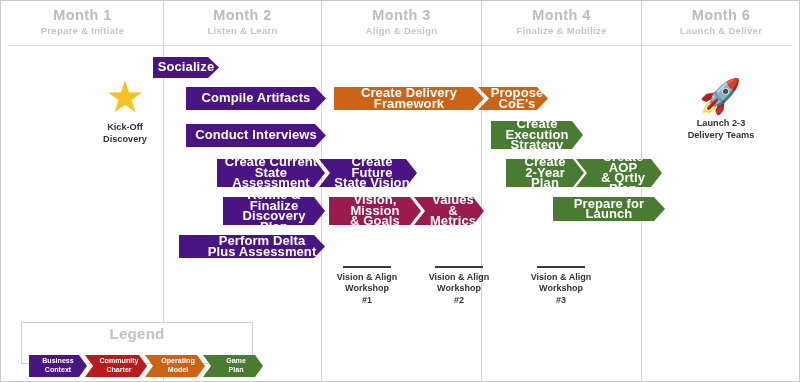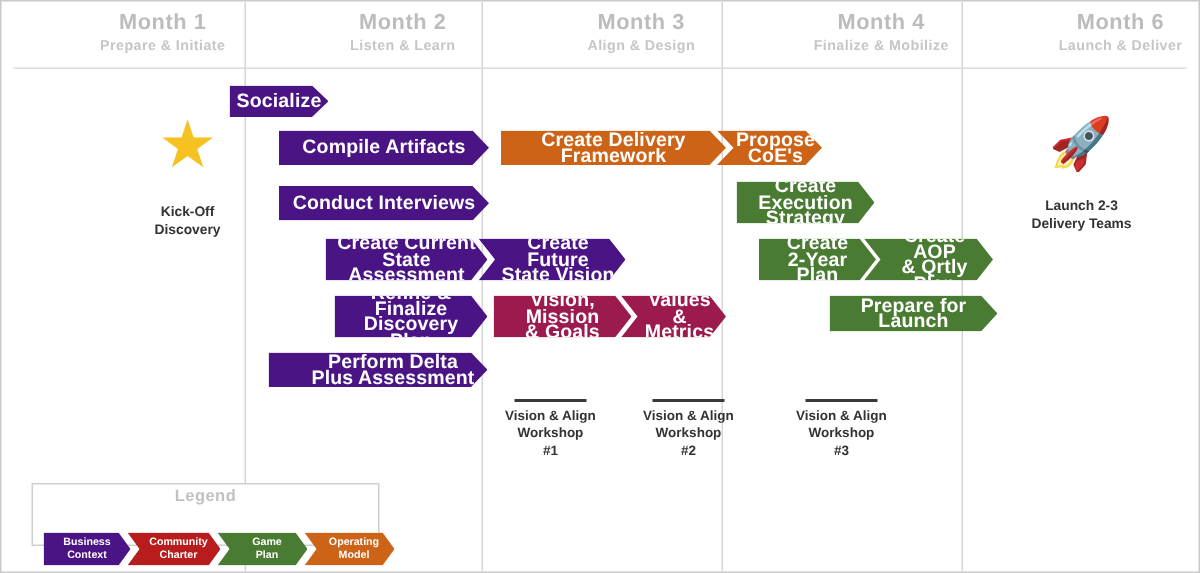--- a/index.html
+++ b/index.html
@@ -24,21 +24,20 @@
     position: absolute;
     top: 0;
     bottom: 0;
     width: 1px;
     background: #d5d5d5;
   }
   .col-head {
     position: absolute;
     top: 6px;
     text-align: center;
-    padding-left: 26px;
   }
   .col-head .m-title {
     font-size: 14.5px;
     font-weight: bold;
     color: #bcbcbc;
     letter-spacing: 0.4px;
     line-height: 17px;
     white-space: nowrap;
   }
   .col-head .m-sub {
@@ -100,21 +99,21 @@
   .milestone .star-glyph {
     color: #f5c222;
     font-size: 44px;
     line-height: 44px;
   }
   .milestone .m-label {
     font-size: 9.2px;
     font-weight: bold;
     color: #333333;
     line-height: 11.5px;
-    margin-top: 17px;
+    margin-top: 3px;
     white-space: pre-line;
   }
 
   
   .workshop {
     position: absolute;
     width: 96px;
     text-align: center;
   }
   .workshop .ws-rule {
@@ -141,21 +140,21 @@
     border: 1px solid #cfcfcf;
     background: #ffffff;
     box-sizing: border-box;
   }
   #legend .legend-title {
     position: absolute;
     top: 2px;
     left: 0;
     right: 0;
     text-align: center;
-    font-size: 11px;
+    font-size: 15px;
     font-weight: bold;
     color: #c2c2c2;
     letter-spacing: 0.3px;
   }
   #legend .legend-row {
     position: absolute;
     left: 7px;
     top: 16px;
     height: 22px;
     display: flex;
@@ -278,20 +277,20 @@
 #3</div>
   </div>
 
   <div id="legend">
     <div class="legend-title">Legend</div>
     <div class="legend-row">
       <div class="leg-item first ws-pre" style="background:#4b1484; width:58px;">Business
 Context</div>
       <div class="leg-item ws-pre" style="background:#b91c1c; width:62px;">Community
 Charter</div>
+      <div class="leg-item ws-pre" style="background:#cc6316; width:60px;">Operating
+Model</div>
       <div class="leg-item ws-pre" style="background:#4a7b32; width:60px;">Game
 Plan</div>
-      <div class="leg-item ws-pre" style="background:#cc6316; width:60px;">Operating
-Model</div>
     </div>
   </div>
 
 </div>
 
 </body></html>

